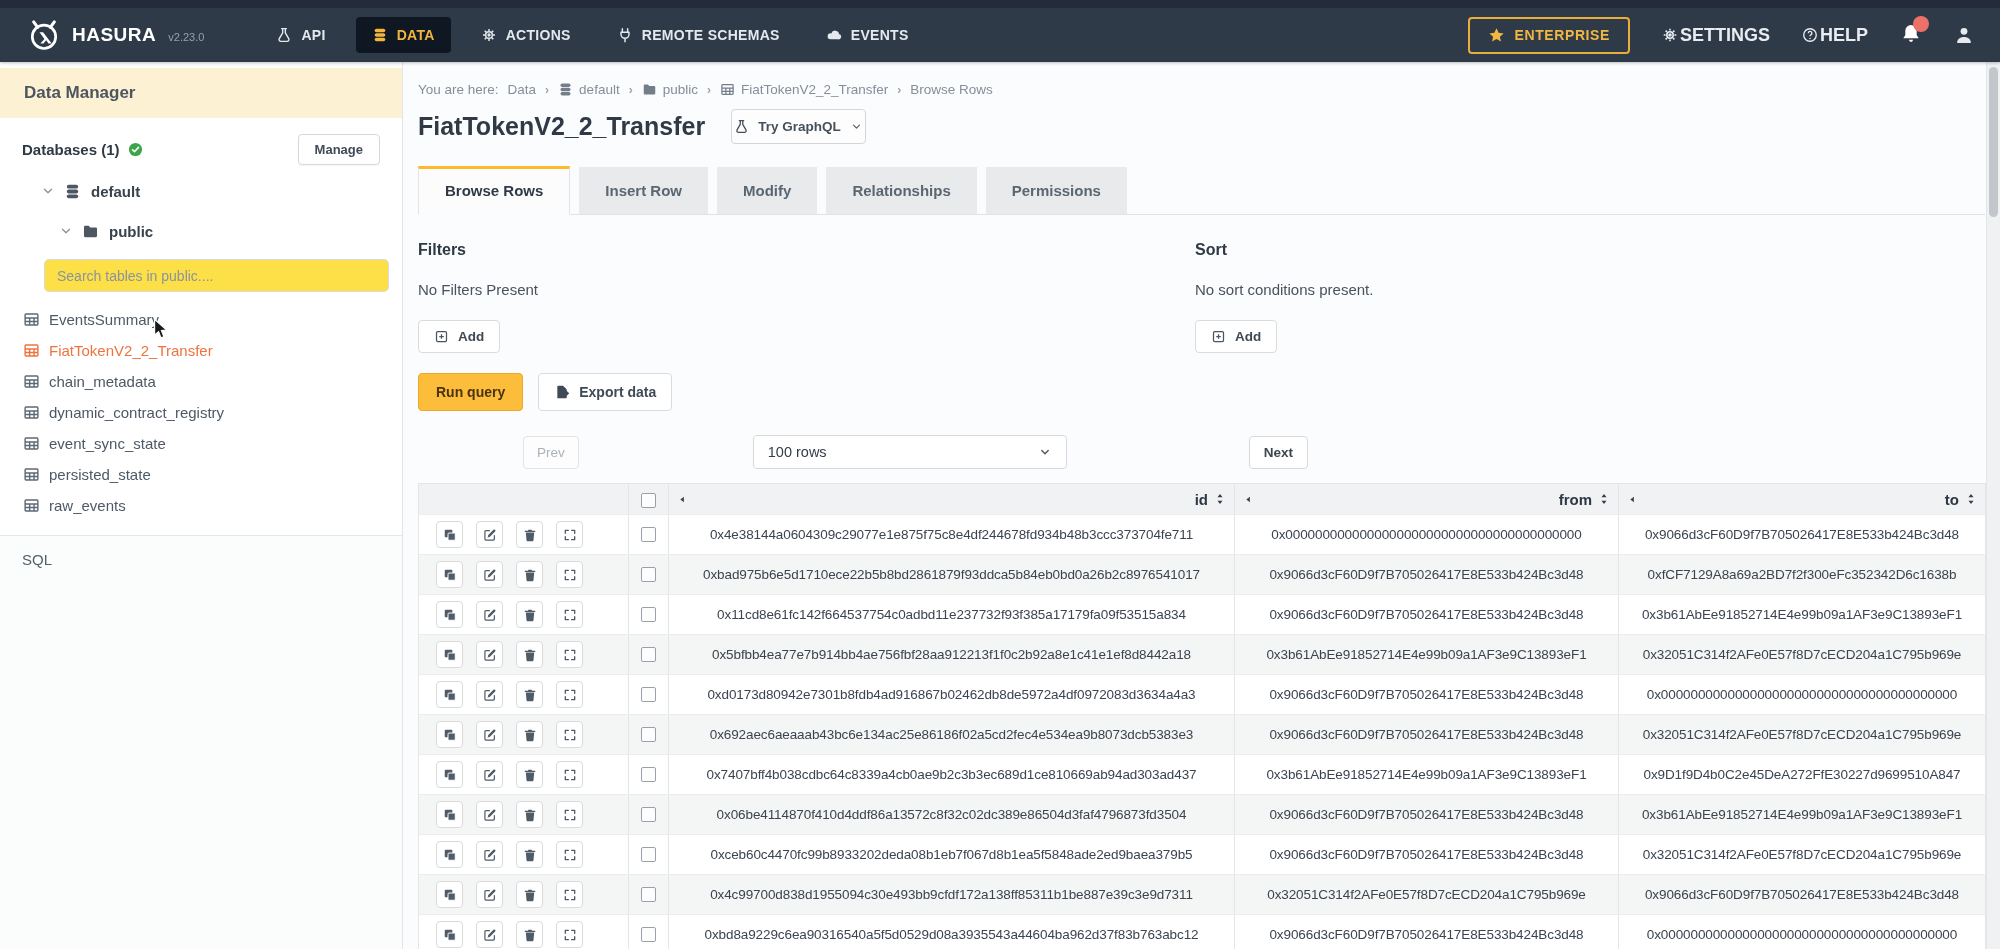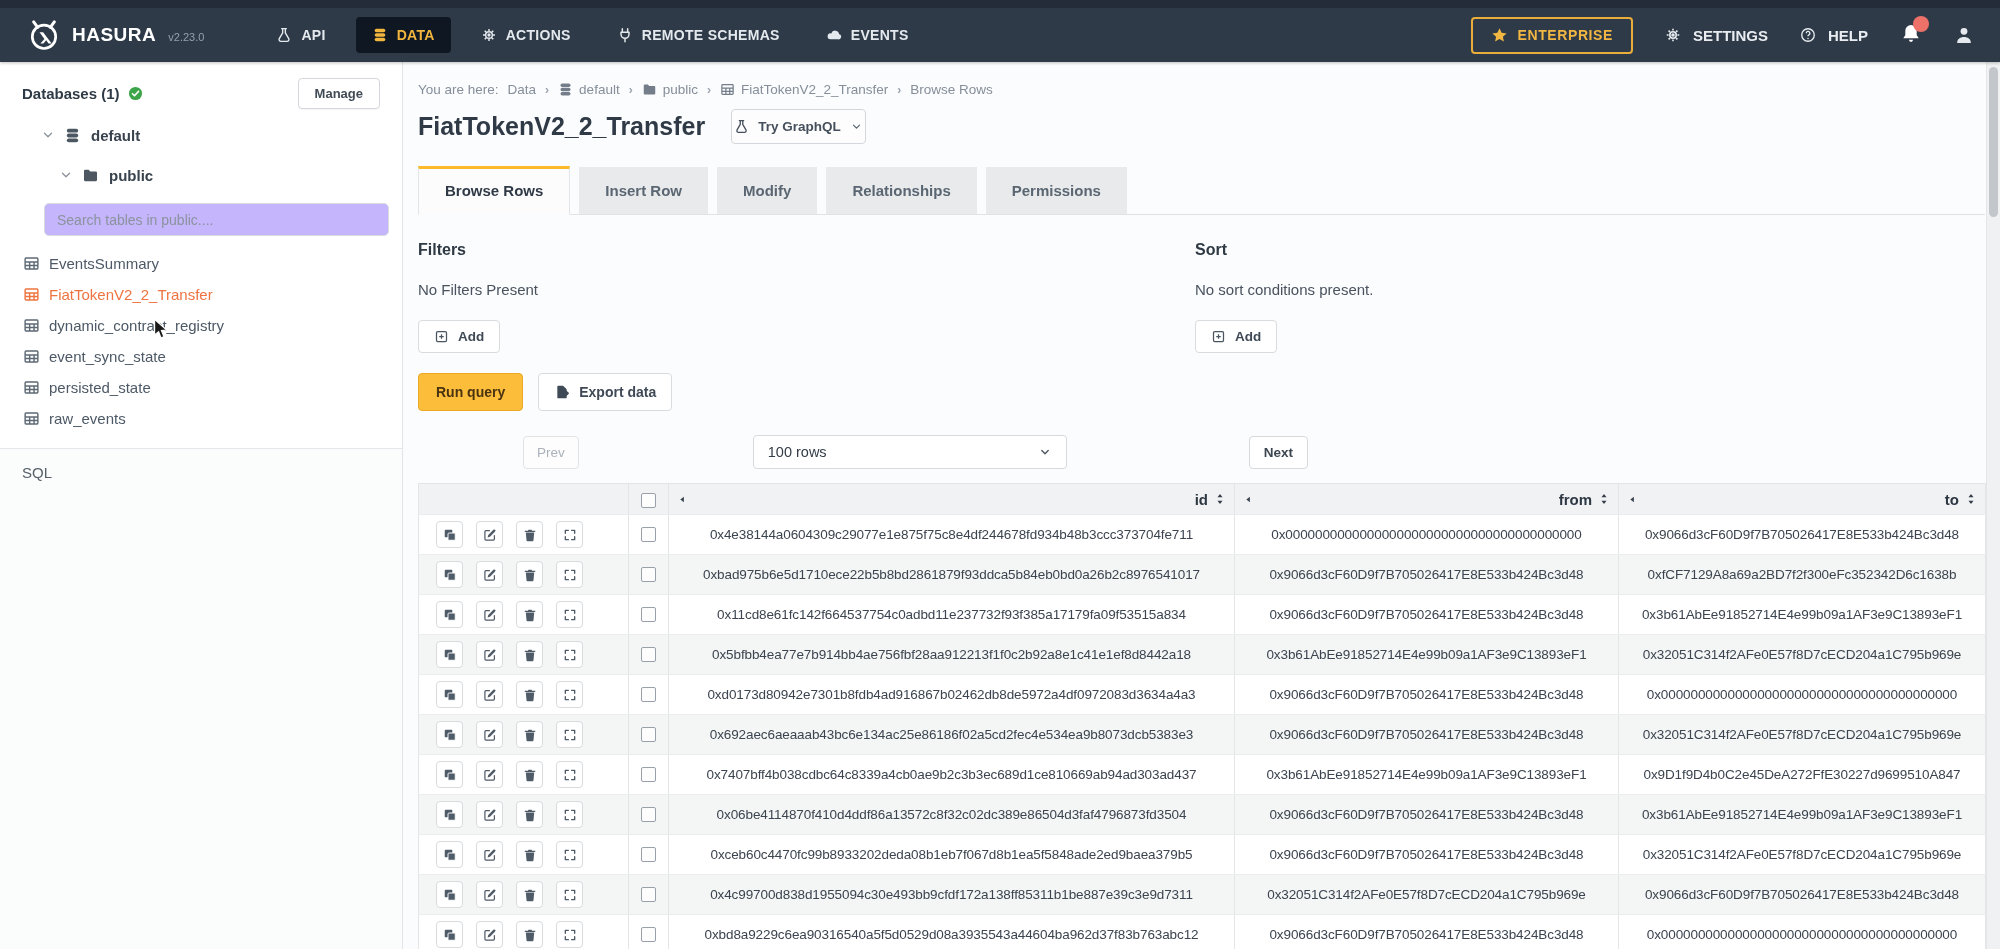--- a/index.html
+++ b/index.html
@@ -27,21 +27,21 @@
     color:#e4e9ed; font-weight:bold; font-size:14px; letter-spacing:.3px; cursor:pointer;
   }
   .nav-item .nicon { width:16px; height:16px; }
   .nav-item.active { background:#0f1722; color:#f2b53d; }
   .nav-right { margin-left:auto; display:flex; align-items:center; gap:32px;text-decoration:underline; }
   .enterprise-btn {
     display:flex; align-items:center; gap:10px; border:2px solid #e9ad3a; border-radius:4px;
     padding:8px 18px; color:#f2b742; font-weight:bold; font-size:14px; letter-spacing:.6px; cursor:pointer;
   }
   .enterprise-btn .nicon { width:17px; height:17px; }
-  .nav-right-item { display:flex; align-items:center; gap:12px; color:#e9edf1; font-weight:bold; font-size:15px; cursor:pointer; }
+  .nav-right-item { display:flex; align-items:center; gap:2px; color:#e9edf1; font-weight:bold; font-size:18px; cursor:pointer; }
   .nav-right-item .nicon { width:16px; height:16px; }
   .bell { position:relative; width:22px; height:24px; color:#fff; cursor:pointer; }
   .badge { position:absolute; top:-7px; right:-7px; width:16px; height:16px; border-radius:50%; background:#ec7168; }
   .user-btn { width:20px; height:20px; color:#e6eaee; cursor:pointer; }
 
   
   .sidebar {
     position:absolute; top:62px; left:0; width:403px; bottom:0;
     background:#fff; border-right:1px solid #e2e5e8; display:flex; flex-direction:column;
   }
@@ -58,21 +58,21 @@
     box-shadow:0 1px 1px rgba(0,0,0,.04);
   }
   .tree-row { display:flex; align-items:center; gap:10px; height:40px; cursor:pointer; }
   .tree-row.lvl1 { padding-left:42px; }
   .tree-row.lvl2 { padding-left:60px; }
   .tree-chevron { width:12px; height:12px; color:#8a929b; }
   .tree-ic { width:17px; height:17px; color:#4c5762; }
   .tree-label { font-weight:bold; font-size:15px; color:#39434e; }
   .sb-search {
     margin:8px 14px 12px 44px; width:345px; height:33px; border:1px solid #d8dcdf; border-radius:5px;
-    padding:0 12px; font-size:14px; color:#555; background:#c4b5fd; outline:none;
+    padding:0 12px; font-size:14px; color:#555; background:#fde047; outline:none;
     font-family:"Liberation Sans", sans-serif;
   }
   .sb-search::placeholder { color:#8b939c; }
   .tbl-list { }
   .tbl-item { display:flex; align-items:center; gap:9px; height:31px; padding-left:23px; font-size:15px; color:#4d5966; cursor:pointer; }
   .tbl-item .tbl-ic { width:17px; height:17px; color:#5d6974; }
   .tbl-item.active { color:#ed7440; }
   .tbl-item.active .tbl-ic { color:#ed7440; }
   .sb-bottom { flex:1; margin-top:14px; border-top:1px solid #e4e7e9; background:#fbfcfc; }
   .sql-row { padding:15px 22px; font-size:15px; color:#55606a; cursor:pointer; }
@@ -271,20 +271,21 @@
           <svg viewBox="0 0 24 24" fill="currentColor">
             <circle cx="12" cy="7.6" r="4.1"></circle>
             <path d="M3.8 21.5c0-4.5 3.7-7 8.2-7s8.2 2.5 8.2 7z"></path>
           </svg>
         </span>
     </div>
   </div>
 </div>
 
 <div class="sidebar">
+  <div class="sb-header">Data Manager</div>
   <div class="sb-db-row">
     <span class="sb-db-label">Databases (1)</span>
     <span class="check-ic">
         <svg viewBox="0 0 24 24">
           <circle cx="12" cy="12" r="10.5" fill="#3da549"></circle>
           <path d="M7.2 12.4l3.2 3.2 6.4-7" stroke="#fff" stroke-width="2.6" fill="none" stroke-linecap="round" stroke-linejoin="round"></path>
         </svg>
       </span>
     <button class="manage-btn">Manage</button>
   </div>
@@ -336,20 +337,29 @@
         </span>
         <span>FiatTokenV2_2_Transfer</span>
       </div>
       <div class="tbl-item">
         <span class="tbl-ic">
           <svg viewBox="0 0 24 24" fill="none" stroke="currentColor" stroke-width="2">
             <rect x="3" y="4.3" width="18" height="15.4" rx="1.2"></rect>
             <path d="M3 9.8h18M3 14.9h18M9.4 9.8v9.9M15.6 9.8v9.9"></path>
           </svg>
         </span>
+        <span>chain_metadata</span>
+      </div>
+      <div class="tbl-item">
+        <span class="tbl-ic">
+          <svg viewBox="0 0 24 24" fill="none" stroke="currentColor" stroke-width="2">
+            <rect x="3" y="4.3" width="18" height="15.4" rx="1.2"></rect>
+            <path d="M3 9.8h18M3 14.9h18M9.4 9.8v9.9M15.6 9.8v9.9"></path>
+          </svg>
+        </span>
         <span>dynamic_contract_registry</span>
       </div>
       <div class="tbl-item">
         <span class="tbl-ic">
           <svg viewBox="0 0 24 24" fill="none" stroke="currentColor" stroke-width="2">
             <rect x="3" y="4.3" width="18" height="15.4" rx="1.2"></rect>
             <path d="M3 9.8h18M3 14.9h18M9.4 9.8v9.9M15.6 9.8v9.9"></path>
           </svg>
         </span>
         <span>event_sync_state</span>

